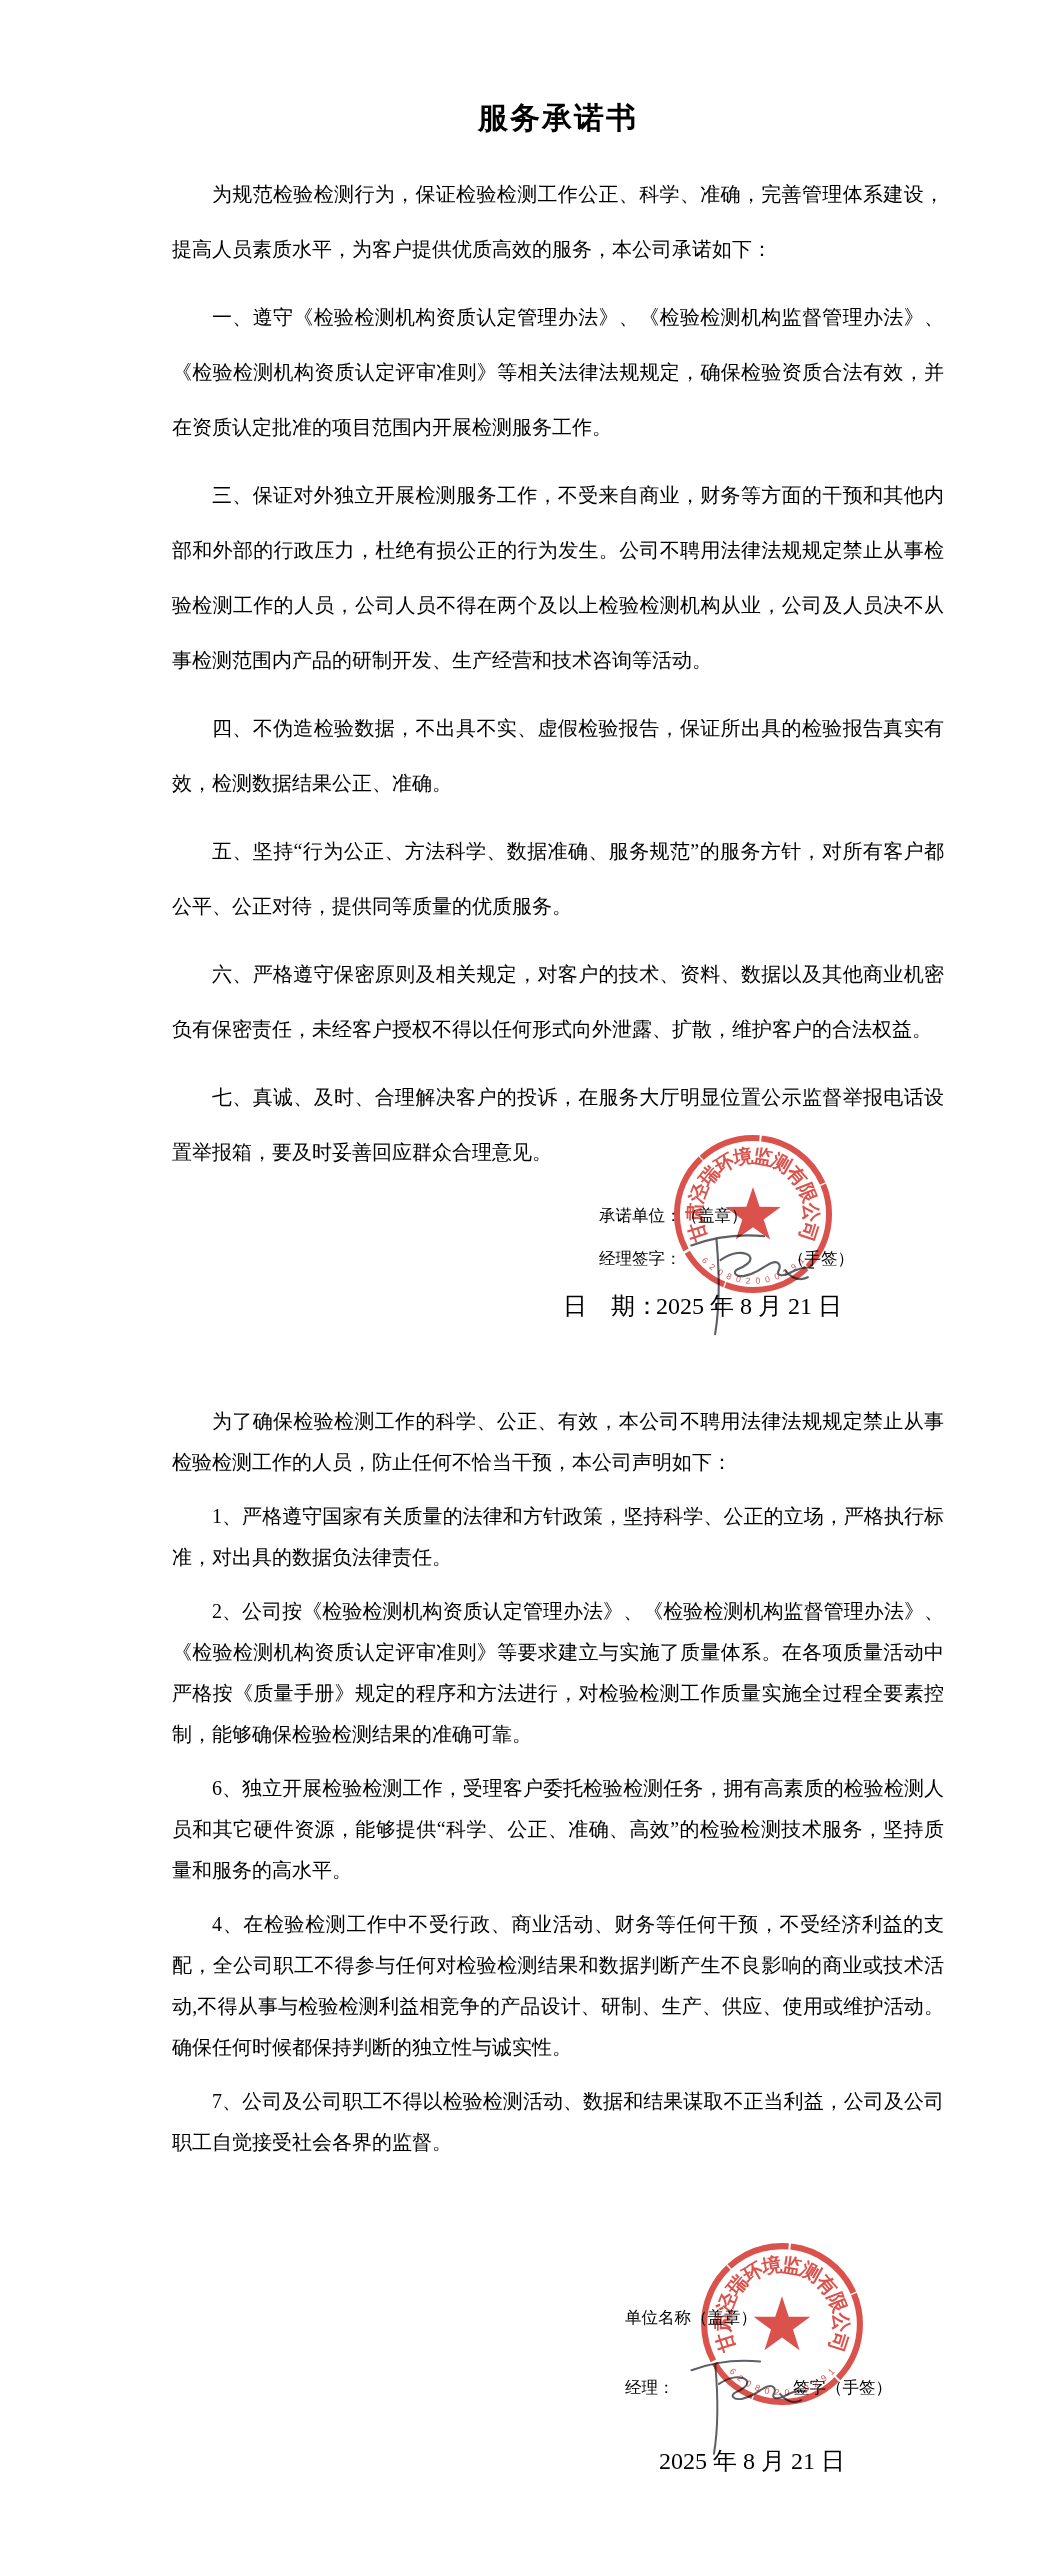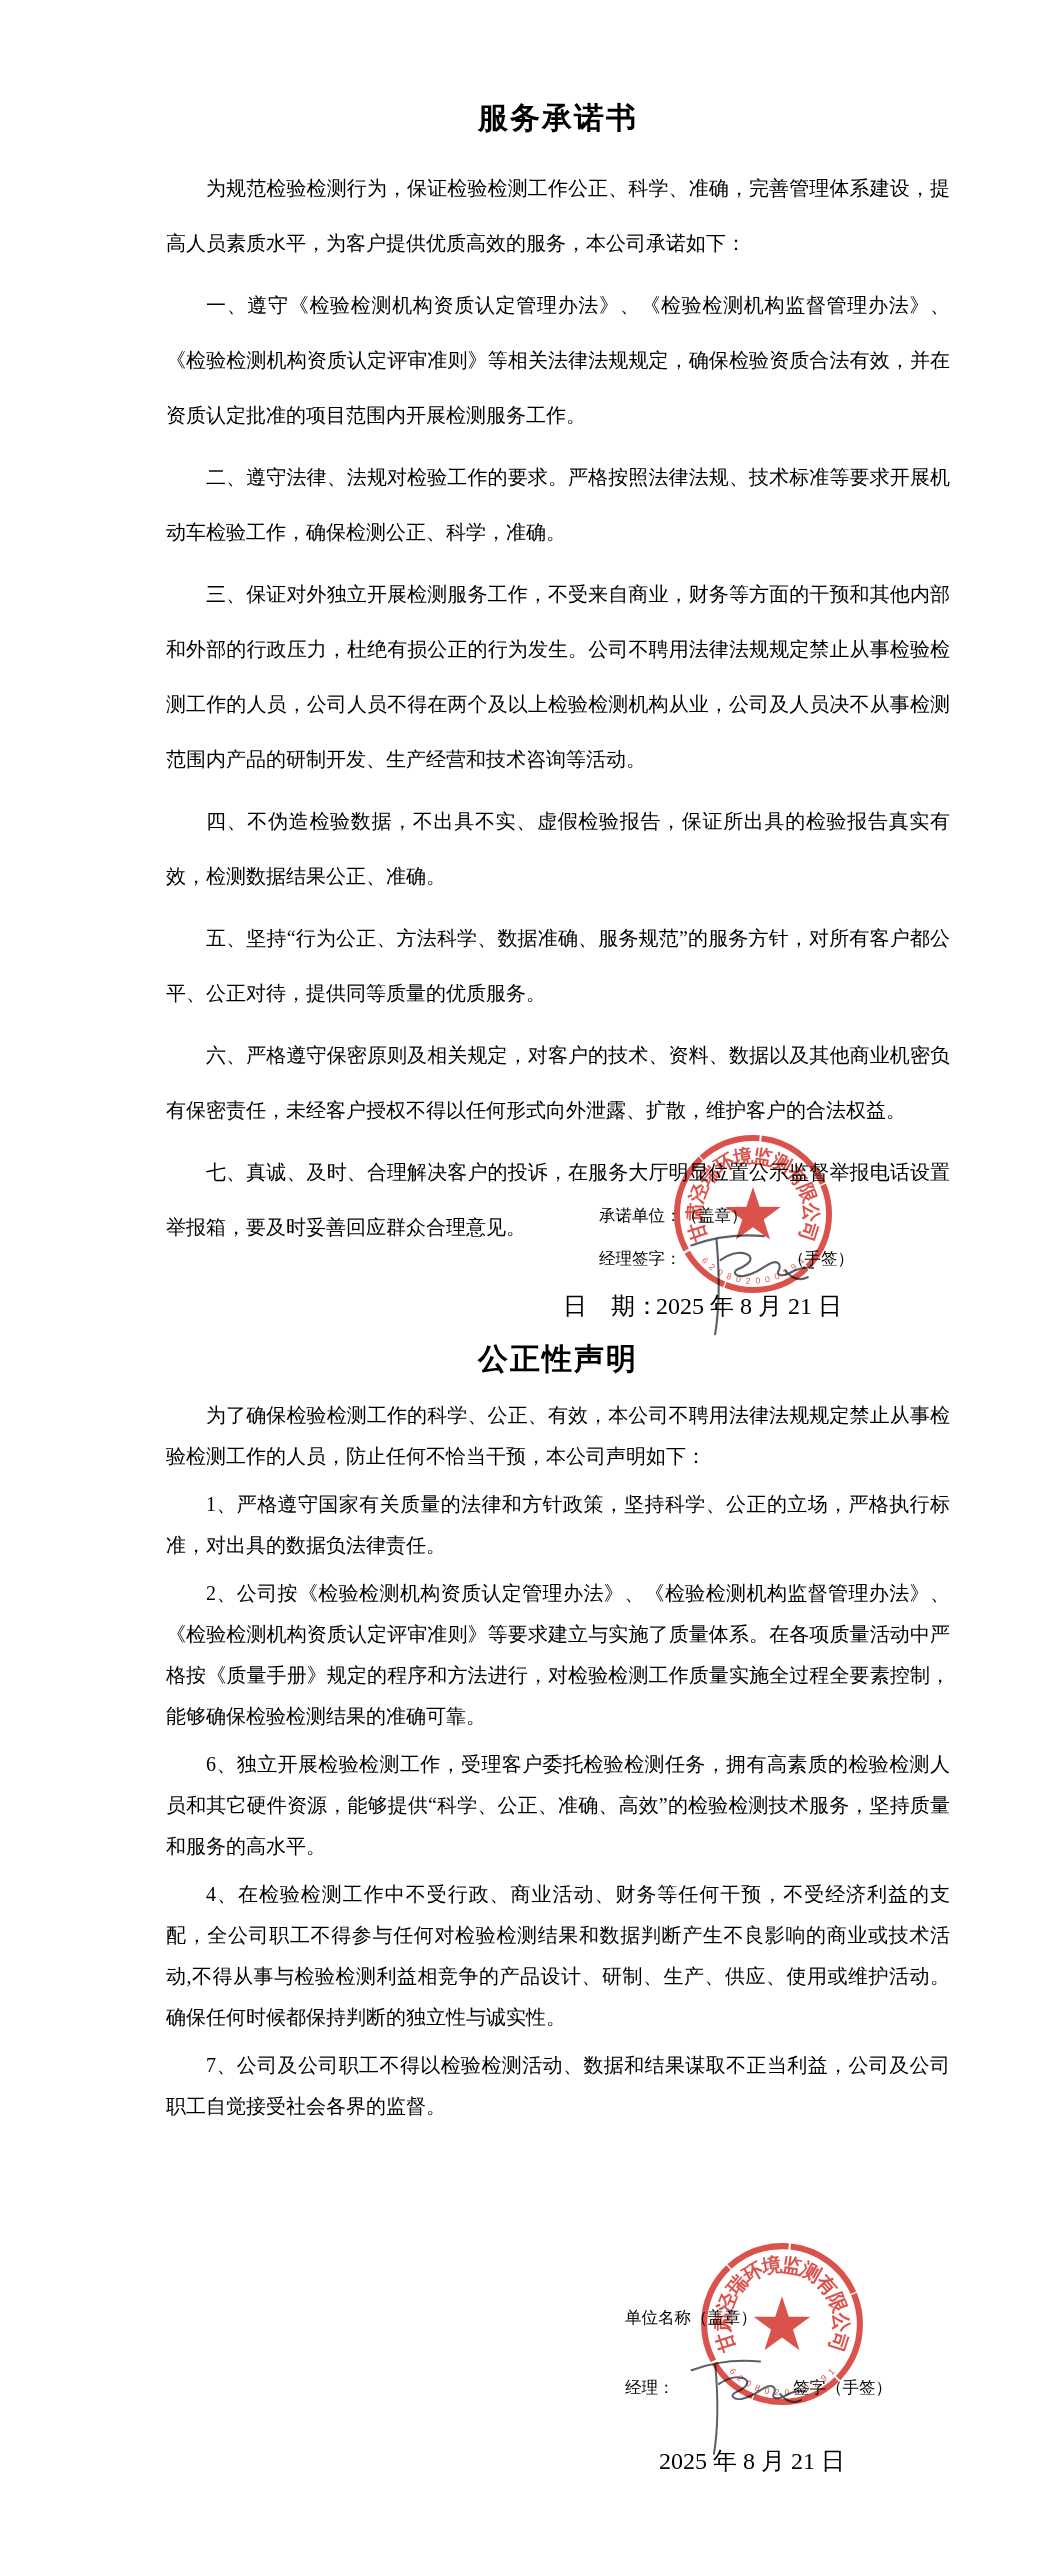--- a/index.html
+++ b/index.html
@@ -17,55 +17,53 @@
   }
   #title1 { top:103px; }
   #title2 { top:1344px; }
 
   .body-block {
     position:absolute; left:159px; width:798px;
     font-size:20px; text-align:justify;
   }
   #body1 { top:154px; line-height:55px; }
   #body2 { top:1388px; line-height:41px; }
-  .body-block p { text-indent:2em; margin:7px; }
+  .body-block p { text-indent:2em; margin:13px; }
 
   .so { position:absolute; line-height:1; white-space:pre; }
   .s25 { font-size:16.5px; }
   .s34 { font-size:24px; }
 
   .seal { position:absolute; mix-blend-mode:multiply; opacity:0.92; }
   .sig  { position:absolute; mix-blend-mode:multiply; }
   .sig path { fill:none; stroke:#4a4e55; stroke-width:3.2; stroke-linecap:round; stroke-linejoin:round; opacity:0.9; }
 </style>
 </head>
 <body>
 
 <div class="page">
 
   <h1 id="title1" class="doc-title">服务承诺书</h1>
 
   <div id="body1" class="body-block">
       <p>为规范检验检测行为，保证检验检测工作公正、科学、准确，完善管理体系建设，提高人员素质水平，为客户提供优质高效的服务，本公司承诺如下：</p>
       <p>一、遵守《检验检测机构资质认定管理办法》、《检验检测机构监督管理办法》、《检验检测机构资质认定评审准则》等相关法律法规规定，确保检验资质合法有效，并在资质认定批准的项目范围内开展检测服务工作。</p>
-      <p>二、遵守法律、法规对检验工作的要求。严格按照法律法规、技术标准等要求开展机动车检验工作，确保检测公正、科学，准确。</p>
       <p>三、保证对外独立开展检测服务工作，不受来自商业，财务等方面的干预和其他内部和外部的行政压力，杜绝有损公正的行为发生。公司不聘用法律法规规定禁止从事检验检测工作的人员，公司人员不得在两个及以上检验检测机构从业，公司及人员决不从事检测范围内产品的研制开发、生产经营和技术咨询等活动。</p>
       <p>四、不伪造检验数据，不出具不实、虚假检验报告，保证所出具的检验报告真实有效，检测数据结果公正、准确。</p>
       <p>五、坚持“行为公正、方法科学、数据准确、服务规范”的服务方针，对所有客户都公平、公正对待，提供同等质量的优质服务。</p>
       <p>六、严格遵守保密原则及相关规定，对客户的技术、资料、数据以及其他商业机密负有保密责任，未经客户授权不得以任何形式向外泄露、扩散，维护客户的合法权益。</p>
       <p>七、真诚、及时、合理解决客户的投诉，在服务大厅明显位置公示监督举报电话设置举报箱，要及时妥善回应群众合理意见。</p>
     </div>
 
   <span class="so s25" style="left:599px; top:1208px;">承诺单位：（盖章）</span>
   <span class="so s25" style="left:599px; top:1251px;">经理签字：</span>
   <span class="so s25" style="left:788px; top:1251px;">（手签）</span>
   <span class="so s34" style="left:563px; top:1294px;">日　期：</span>
   <span class="so s34" style="left:656px; top:1294px;">2025 年 8 月 21 日</span>
 
-  <h1 id="title2" class="doc-title">公正性声明</h1>
 
   <div id="body2" class="body-block">
       <p>为了确保检验检测工作的科学、公正、有效，本公司不聘用法律法规规定禁止从事检验检测工作的人员，防止任何不恰当干预，本公司声明如下：</p>
       <p>1、严格遵守国家有关质量的法律和方针政策，坚持科学、公正的立场，严格执行标准，对出具的数据负法律责任。</p>
       <p>2、公司按《检验检测机构资质认定管理办法》、《检验检测机构监督管理办法》、《检验检测机构资质认定评审准则》等要求建立与实施了质量体系。在各项质量活动中严格按《质量手册》规定的程序和方法进行，对检验检测工作质量实施全过程全要素控制，能够确保检验检测结果的准确可靠。</p>
       <p>6、独立开展检验检测工作，受理客户委托检验检测任务，拥有高素质的检验检测人员和其它硬件资源，能够提供“科学、公正、准确、高效”的检验检测技术服务，坚持质量和服务的高水平。</p>
       <p>4、在检验检测工作中不受行政、商业活动、财务等任何干预，不受经济利益的支配，全公司职工不得参与任何对检验检测结果和数据判断产生不良影响的商业或技术活动,不得从事与检验检测利益相竞争的产品设计、研制、生产、供应、使用或维护活动。确保任何时候都保持判断的独立性与诚实性。</p>
       <p>7、公司及公司职工不得以检验检测活动、数据和结果谋取不正当利益，公司及公司职工自觉接受社会各界的监督。</p>
     </div>
 

